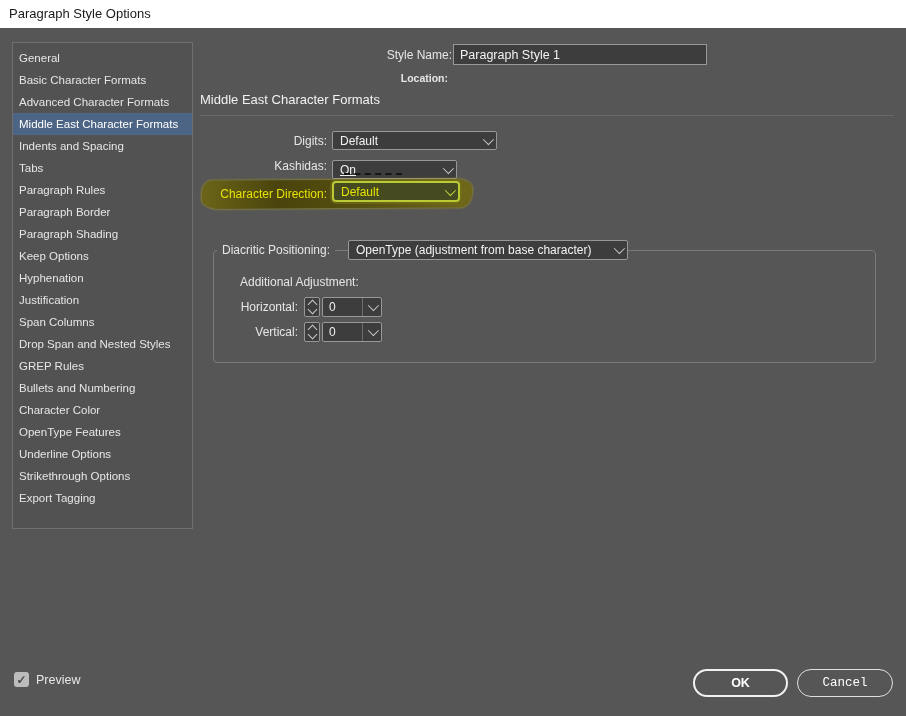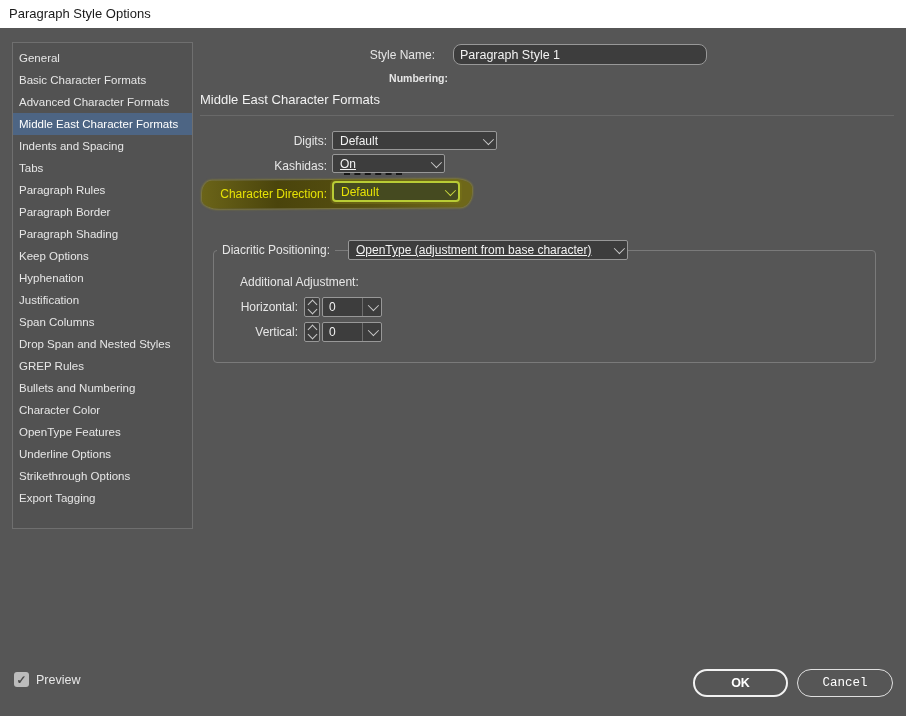--- a/index.html
+++ b/index.html
@@ -16,21 +16,21 @@
   .side-item{height:22px;line-height:22px;padding-left:6px;font-size:11.5px;color:var(--text);
     white-space:nowrap;overflow:hidden;cursor:default;}
   .side-item.selected{background:var(--selected-bg);color:#ffffff;}
 
   
   .lbl{position:absolute;font-size:12px;color:var(--text);white-space:nowrap;}
   .r{text-align:right;}
 
   
   .tinput{position:absolute;background:var(--field-bg);border:1px solid var(--field-border);
-    border-radius:8px;color:#f2f2f2;font-size:12.5px;font-family:"Liberation Sans",sans-serif;
+    border-radius:0;color:#f2f2f2;font-size:12.5px;font-family:"Liberation Sans",sans-serif;
     padding:0 6px;box-sizing:border-box;}
 
   
   .dd{position:absolute;background:var(--field-bg);border:1px solid var(--field-border);
     border-radius:2px;color:#f2f2f2;font-size:12px;display:flex;align-items:center;
     box-sizing:border-box;padding:0 5px 0 7px;cursor:default;}
   .dd .dd-text{flex:1;overflow:hidden;white-space:nowrap;}
   .chev{width:7px;height:7px;border-right:1.5px solid #c9c9c9;border-bottom:1.5px solid #c9c9c9;
     transform:rotate(45deg) translateY(-2px);flex:none;margin-left:6px;}
 
@@ -105,51 +105,51 @@
       <div class="side-item">Drop Span and Nested Styles</div>
       <div class="side-item">GREP Rules</div>
       <div class="side-item">Bullets and Numbering</div>
       <div class="side-item">Character Color</div>
       <div class="side-item">OpenType Features</div>
       <div class="side-item">Underline Options</div>
       <div class="side-item">Strikethrough Options</div>
       <div class="side-item">Export Tagging</div>
     </div>
 
-  <div class="lbl r" style="left:317px;top:48px;width:118px;">Style Name:</div>
+  <div class="lbl r" style="left:334px;top:48px;width:118px;">Style Name:</div>
   <input class="tinput" style="left: 453px; top: 44px; width: 254px; height: 21px;" value="Paragraph Style 1">
-  <div class="lbl r" style="left:330px;top:72px;width:118px;font-size:10.5px;font-weight:bold;">Numbering:</div>
+  <div class="lbl r" style="left:330px;top:72px;width:118px;font-size:10.5px;font-weight:bold;">Location:</div>
 
   <div class="heading">Middle East Character Formats</div>
   <div class="divider"></div>
 
   <div class="lbl r" style="left:150px;top:134px;width:177px;">Digits:</div>
   <div class="dd" style="left:332px;top:131px;width:165px;height:19px;">
     <span class="dd-text">Default</span>
     <span class="chev"></span>
   </div>
 
   <div class="lbl r" style="left:150px;top:159px;width:177px;">Kashidas:</div>
-  <div class="dd" style="left:332px;top:154px;width:113px;height:19px;text-decoration:underline;">
+  <div class="dd" style="left:332px;top:160px;width:125px;height:19px;text-decoration:underline;">
     <span class="dd-text">On</span>
     <span class="chev"></span>
   </div>
 
   <div class="swath"></div>
   <div class="dashes"></div>
 
   <div class="lbl r annotated" style="left:150px;top:187px;width:177px;">Character Direction:</div>
   <div class="dd annotated" style="left:332px;top:181px;width:128px;height:21px;">
     <span class="dd-text">Default</span>
     <span class="chev"></span>
   </div>
 
   <div class="groupbox"></div>
   <div class="lbl legend-label" style="left:217px;top:243px;">Diacritic Positioning:</div>
-  <div class="dd" style="left:348px;top:240px;width:280px;height:20px;text-decoration:underline;">
+  <div class="dd" style="left:348px;top:240px;width:280px;height:20px;">
     <span class="dd-text">OpenType (adjustment from base character)</span>
     <span class="chev"></span>
   </div>
 
   <div class="lbl" style="left:240px;top:275px;">Additional Adjustment:</div>
 
   <div class="lbl r" style="left:198px;top:300px;width:100px;">Horizontal:</div>
   <div class="ncombo" style="left:304px;top:297px;">
     <div class="stepper">
       <span class="st-up"></span>

